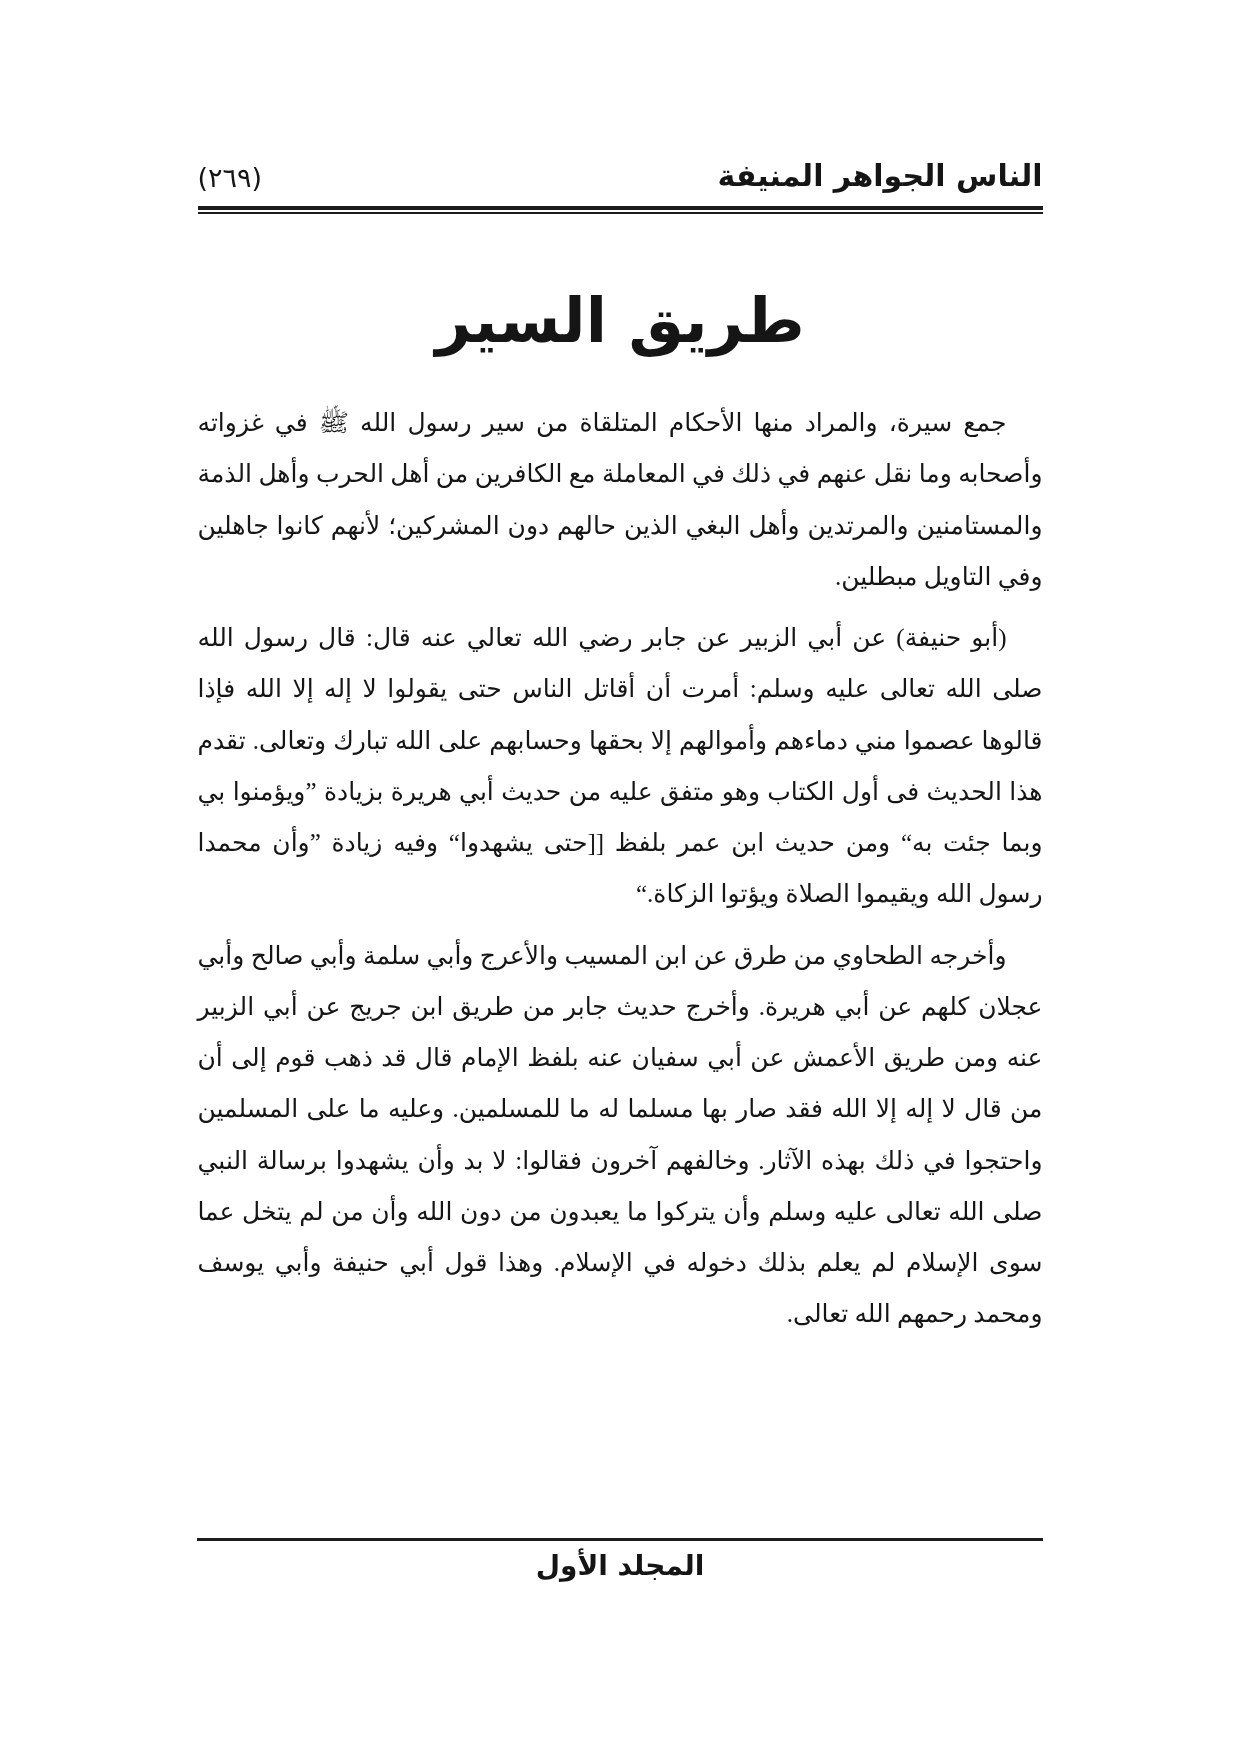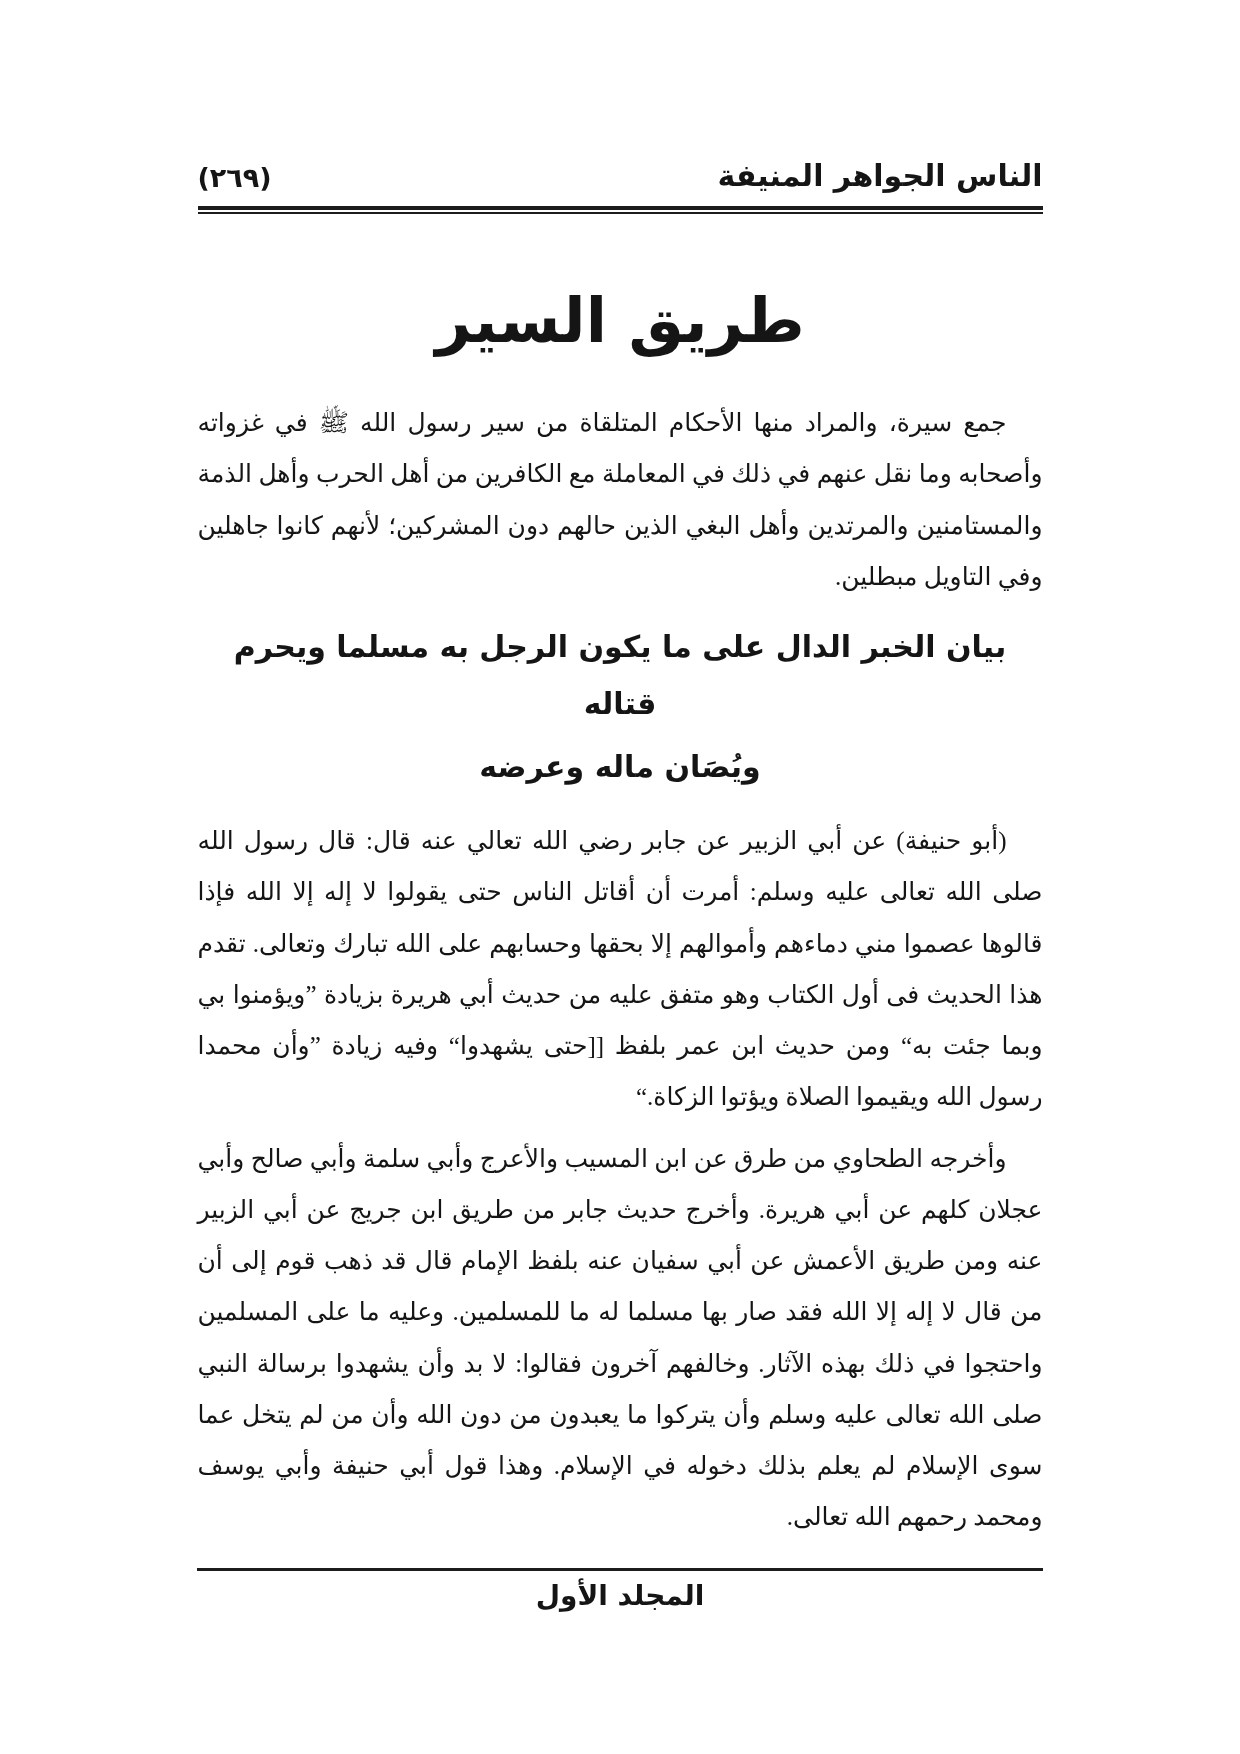--- a/index.html
+++ b/index.html
@@ -29,21 +29,21 @@
     justify-content: space-between;
     align-items: flex-end;
   }
   .book-title {
     font-size: 30px;
     font-weight: bold;
     letter-spacing: -0.5px;
   }
   .page-number {
     font-size: 27px;
-    font-weight: bold;
+    font-weight: normal;
     direction: ltr;
   }
   .double-rule {
     margin-top: 13px;
     height: 8px;
     border-top: 4px solid #1c1c1c;
     border-bottom: 2px solid #1c1c1c;
   }
   .chapter-title {
     text-align: center;
@@ -70,21 +70,20 @@
   }
   .section-heading .line2 {
     margin-top: 6px;
   }
   .page-footer {
     position: absolute;
     left: 197px;
     right: 197px;
     top: 1538px;
     direction: rtl;
-    margin-top: 30px;
   }
   .footer-rule {
     border-top: 3px solid #1c1c1c;
   }
   .volume-label {
     text-align: center;
     font-size: 28px;
     font-weight: bold;
     margin-top: 8px;
   }
@@ -99,24 +98,20 @@
       <div class="book-title">الناس الجواهر المنيفة</div>
       <div class="page-number">(٢٦٩)</div>
     </div>
 
     <div class="double-rule"></div>
 
     <div class="chapter-title">طريق السير</div>
 
     <p class="para">جمع سيرة، والمراد منها الأحكام المتلقاة من سير رسول الله ﷺ في غزواته وأصحابه وما نقل عنهم في ذلك في المعاملة مع الكافرين من أهل الحرب وأهل الذمة والمستامنين والمرتدين وأهل البغي الذين حالهم دون المشركين؛ لأنهم كانوا جاهلين وفي التاويل مبطلين.</p>
 
-    <div class="section-heading">
-      <div class="line1">بيان الخبر الدال على ما يكون الرجل به مسلما ويحرم قتاله</div>
-      <div class="line2">ويُصَان ماله وعرضه</div>
-    </div>
 
     <p class="para">(أبو حنيفة) عن أبي الزبير عن جابر رضي الله تعالي عنه قال: قال رسول الله صلى الله تعالى عليه وسلم: أمرت أن أقاتل الناس حتى يقولوا لا إله إلا الله فإذا قالوها عصموا مني دماءهم وأموالهم إلا بحقها وحسابهم على الله تبارك وتعالى. تقدم هذا الحديث فى أول الكتاب وهو متفق عليه من حديث أبي هريرة بزيادة ”ويؤمنوا بي وبما جئت به“ ومن حديث ابن عمر بلفظ [[حتى يشهدوا“ وفيه زيادة ”وأن محمدا رسول الله ويقيموا الصلاة ويؤتوا الزكاة.“</p>
 
     <p class="para">وأخرجه الطحاوي من طرق عن ابن المسيب والأعرج وأبي سلمة وأبي صالح وأبي عجلان كلهم عن أبي هريرة. وأخرج حديث جابر من طريق ابن جريج عن أبي الزبير عنه ومن طريق الأعمش عن أبي سفيان عنه بلفظ الإمام قال قد ذهب قوم إلى أن من قال لا إله إلا الله فقد صار بها مسلما له ما للمسلمين. وعليه ما على المسلمين واحتجوا في ذلك بهذه الآثار. وخالفهم آخرون فقالوا: لا بد وأن يشهدوا برسالة النبي صلى الله تعالى عليه وسلم وأن يتركوا ما يعبدون من دون الله وأن من لم يتخل عما سوى الإسلام لم يعلم بذلك دخوله في الإسلام. وهذا قول أبي حنيفة وأبي يوسف ومحمد رحمهم الله تعالى.</p>
 
   </div>
 
   <div class="page-footer">
     <div class="footer-rule"></div>
     <div class="volume-label">المجلد الأول</div>

